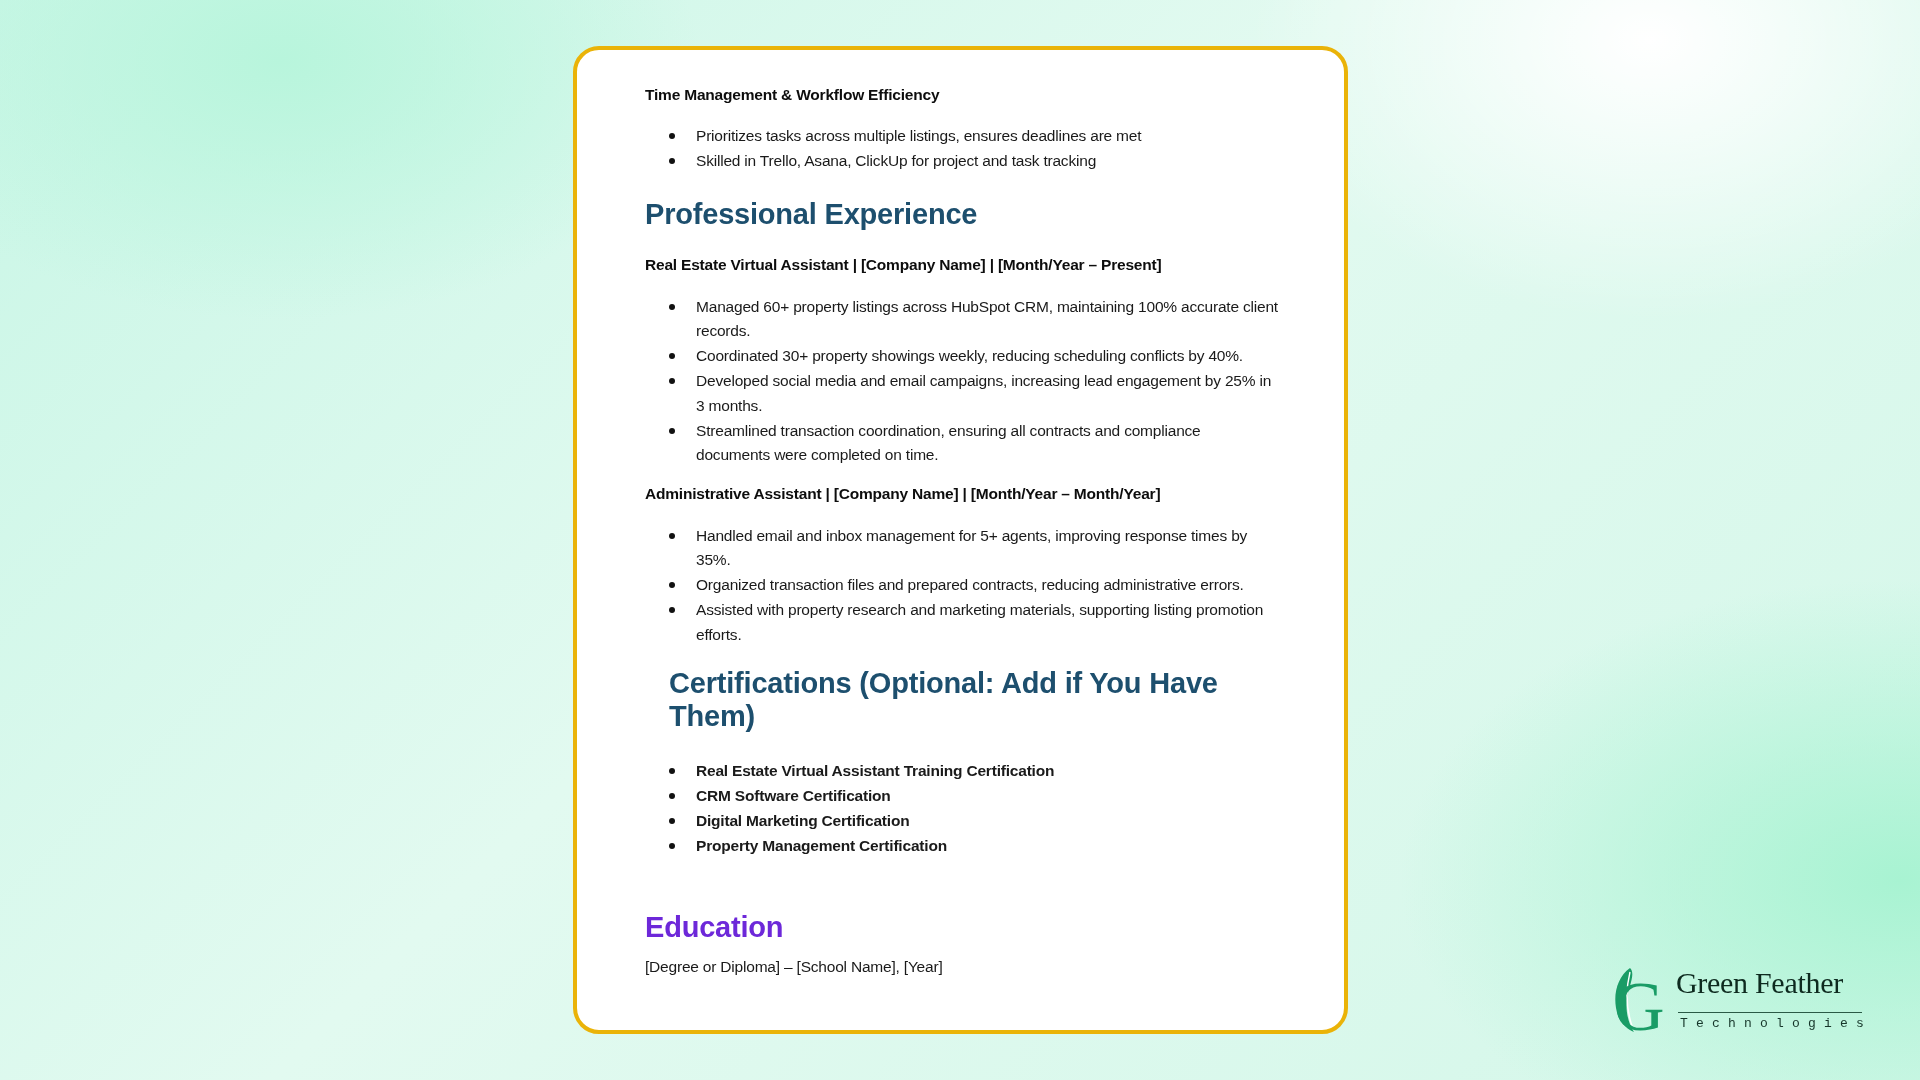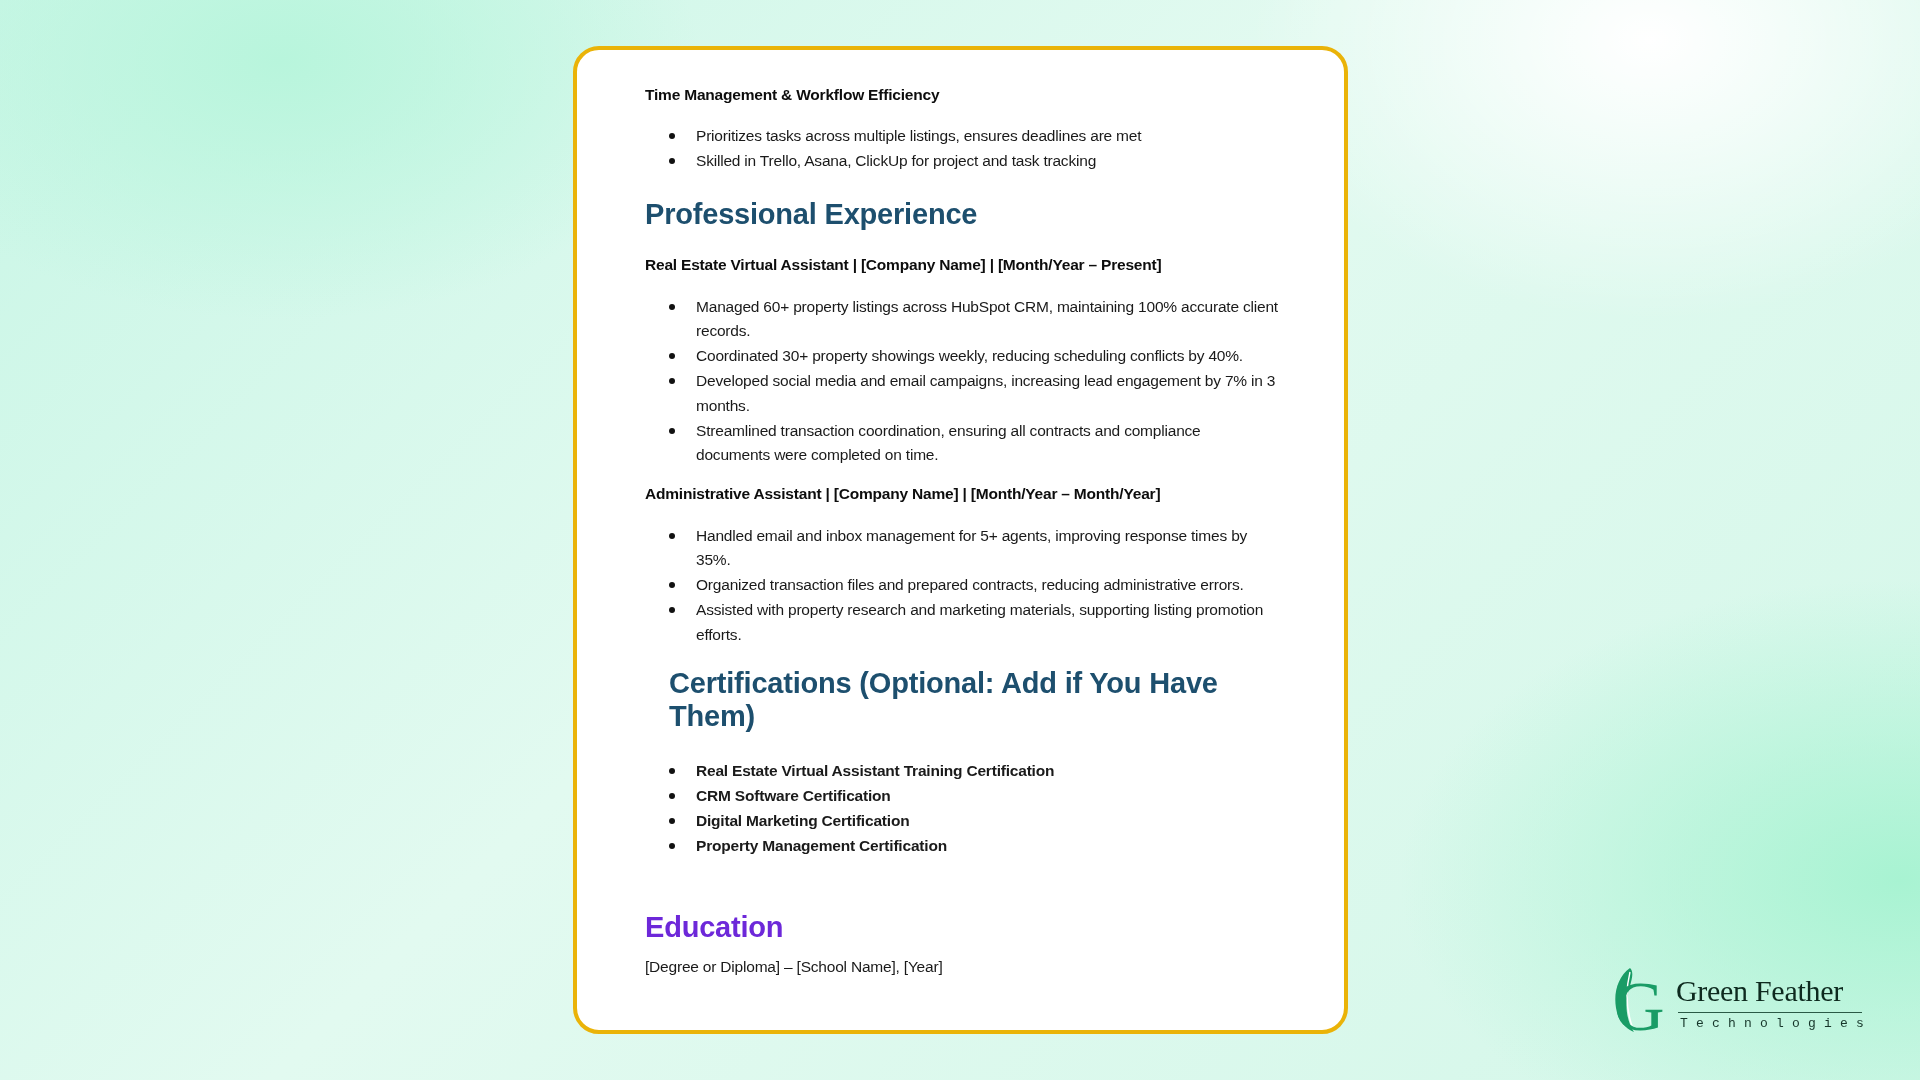--- a/index.html
+++ b/index.html
@@ -59,21 +59,21 @@
   .section-title.dark { color: #6d28d9; }
   .edu-line { font-size: 15.5px; color: #1a1a1a; letter-spacing: -0.2px; }
 
   .logo {
     position: absolute;
     left: 1608px; top: 962px;
     width: 260px; height: 74px;
   }
   .logo .g-mark { position: absolute; left: 0; top: 0; width: 64px; height: 74px; }
   .logo .brand {
-    position: absolute; left: 68px; top: 12px;
+    position: absolute; left: 68px; top: 4px;
     font-family: "Liberation Serif", serif;
     font-size: 30px; color: #0e2a1f; letter-spacing: -0.3px;
     white-space: nowrap;
   }
   .logo .rule {
     position: absolute; left: 70px; top: 50px;
     width: 184px; height: 1px; background: #2a5a46;
   }
   .logo .tag {
     position: absolute; left: 72px; top: 54px;
@@ -92,21 +92,21 @@
     <li>Prioritizes tasks across multiple listings, ensures deadlines are met</li>
     <li>Skilled in Trello, Asana, ClickUp for project and task tracking</li>
   </ul>
 
   <div class="section-title" style="margin-top:24px;">Professional Experience</div>
 
   <div class="sub-head" style="margin-top:25px;">Real Estate Virtual Assistant | [Company Name] | [Month/Year – Present]</div>
   <ul class="bullets" style="margin-top:21px;">
     <li>Managed 60+ property listings across HubSpot CRM, maintaining 100% accurate client records.</li>
     <li>Coordinated 30+ property showings weekly, reducing scheduling conflicts by 40%.</li>
-    <li>Developed social media and email campaigns, increasing lead engagement by 7% in 3 months.</li>
+    <li>Developed social media and email campaigns, increasing lead engagement by 25% in 3 months.</li>
     <li>Streamlined transaction coordination, ensuring all contracts and compliance documents were completed on time.</li>
   </ul>
 
   <div class="sub-head" style="margin-top:17px;">Administrative Assistant | [Company Name] | [Month/Year – Month/Year]</div>
   <ul class="bullets" style="margin-top:21px;">
     <li>Handled email and inbox management for 5+ agents, improving response times by 35%.</li>
     <li>Organized transaction files and prepared contracts, reducing administrative errors.</li>
     <li>Assisted with property research and marketing materials, supporting listing promotion efforts.</li>
   </ul>
 

